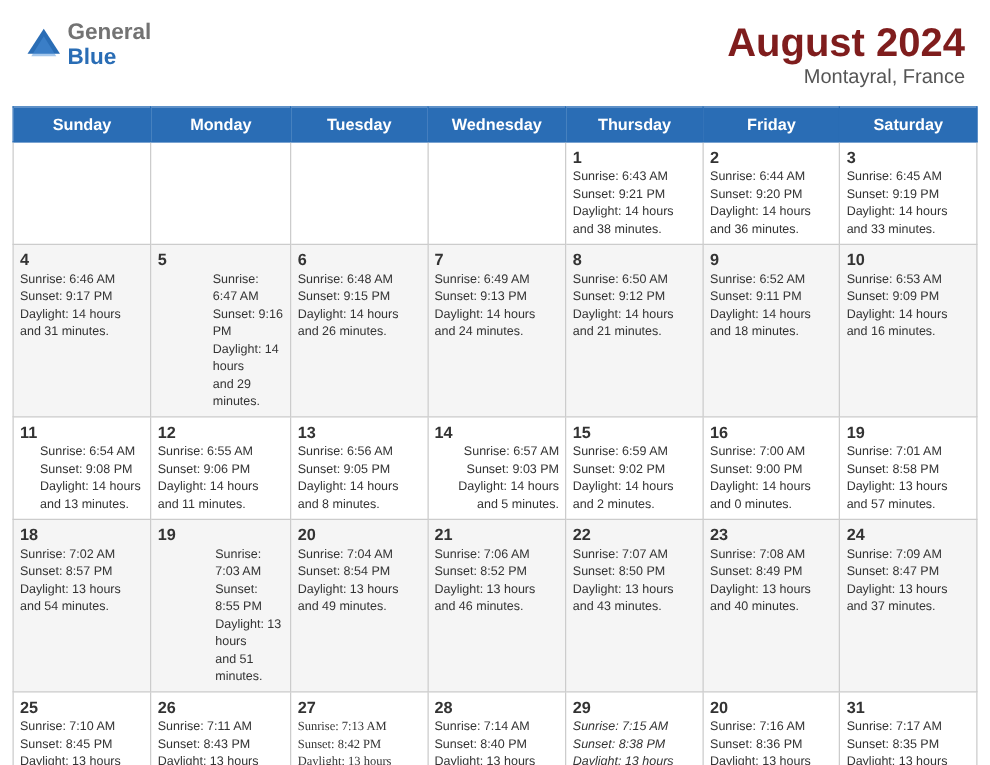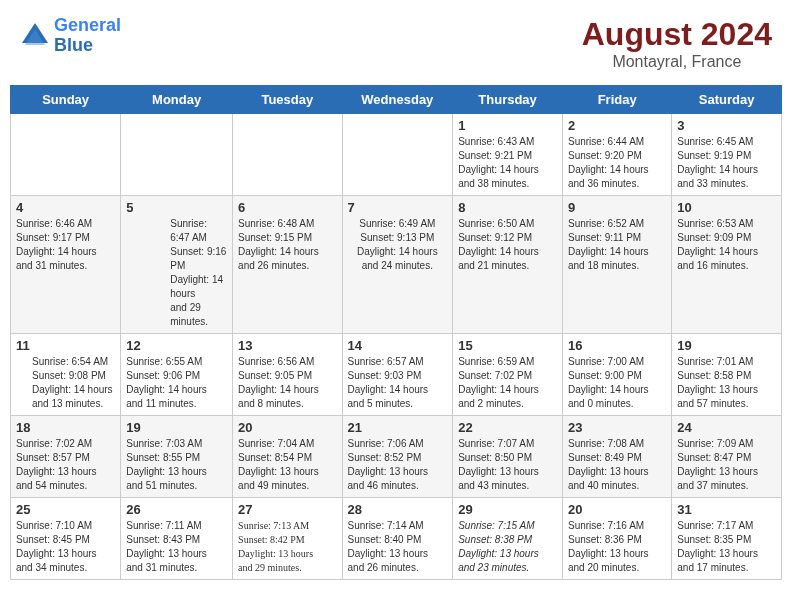--- a/index.html
+++ b/index.html
@@ -22,21 +22,21 @@
       align-items: center;
     }
     .logo-text {
       display: flex;
       flex-direction: column;
       line-height: 1.1;
     }
     .logo-general {
       font-size: 18px;
       font-weight: bold;
-      color: #3b82f6;
+      color: #737373;
     }
     .logo-blue {
       font-size: 18px;
       font-weight: bold;
       color: #2a6db5;
     }
     .logo-icon {
       width: 30px;
       height: 30px;
       margin-right: 4px;
@@ -45,21 +45,20 @@
       text-align: right;
     }
     .month-year {
       font-size: 32px;
       font-weight: bold;
       color: #7f1d1d;
     }
     .location {
       font-size: 16px;
       color: #555;
-      text-align: center;
     }
     .calendar {
       width: 100%;
       border-collapse: collapse;
     }
     .calendar th {
       background-color: #2a6db5;
       color: #fff;
       text-align: center;
       padding: 6px 0;
@@ -176,21 +175,21 @@
         </td>
         <td>
           <span class="day-number">6</span>
           <div class="day-info" style="white-space: pre-line;">Sunrise: 6:48 AM
 Sunset: 9:15 PM
 Daylight: 14 hours
 and 26 minutes.</div>
         </td>
         <td>
           <span class="day-number">7</span>
-          <div class="day-info" style="white-space: pre-line; text-align: center;">Sunrise: 6:49 AM
+          <div class="day-info" style="white-space: pre-line;">Sunrise: 6:49 AM
 Sunset: 9:13 PM
 Daylight: 14 hours
 and 24 minutes.</div>
         </td>
         <td>
           <span class="day-number">8</span>
           <div class="day-info" style="white-space: pre-line;">Sunrise: 6:50 AM
 Sunset: 9:12 PM
 Daylight: 14 hours
 and 21 minutes.</div>
@@ -227,29 +226,29 @@
         </td>
         <td>
           <span class="day-number">13</span>
           <div class="day-info" style="white-space: pre-line;">Sunrise: 6:56 AM
 Sunset: 9:05 PM
 Daylight: 14 hours
 and 8 minutes.</div>
         </td>
         <td>
           <span class="day-number">14</span>
-          <div class="day-info" style="white-space: pre-line;">Sunrise: 6:57 AM
+          <div class="day-info" style="white-space: pre-line; text-align: right;">Sunrise: 6:57 AM
 Sunset: 9:03 PM
 Daylight: 14 hours
 and 5 minutes.</div>
         </td>
         <td>
           <span class="day-number">15</span>
           <div class="day-info" style="white-space: pre-line;">Sunrise: 6:59 AM
-Sunset: 7:02 PM
+Sunset: 9:02 PM
 Daylight: 14 hours
 and 2 minutes.</div>
         </td>
         <td>
           <span class="day-number">16</span>
           <div class="day-info" style="white-space: pre-line;">Sunrise: 7:00 AM
 Sunset: 9:00 PM
 Daylight: 14 hours
 and 0 minutes.</div>
         </td>
@@ -264,21 +263,21 @@
       <tr>
         <td>
           <span class="day-number">18</span>
           <div class="day-info" style="white-space: pre-line;">Sunrise: 7:02 AM
 Sunset: 8:57 PM
 Daylight: 13 hours
 and 54 minutes.</div>
         </td>
         <td>
           <span class="day-number">19</span>
-          <div class="day-info" style="white-space: pre-line;">Sunrise: 7:03 AM
+          <div class="day-info" style="white-space: pre-line; margin-left: 46px;">Sunrise: 7:03 AM
 Sunset: 8:55 PM
 Daylight: 13 hours
 and 51 minutes.</div>
         </td>
         <td>
           <span class="day-number">20</span>
           <div class="day-info" style="white-space: pre-line;">Sunrise: 7:04 AM
 Sunset: 8:54 PM
 Daylight: 13 hours
 and 49 minutes.</div>

